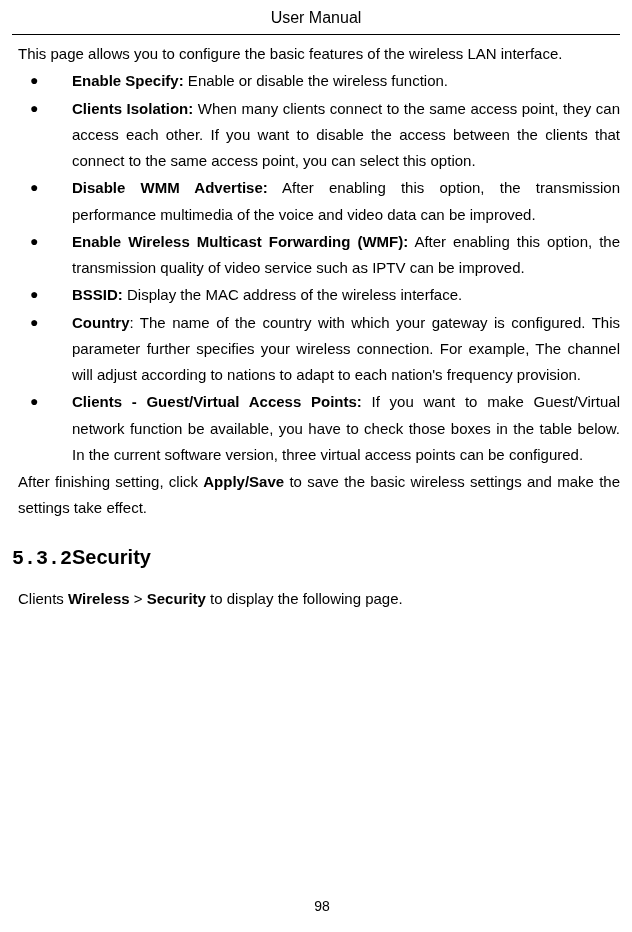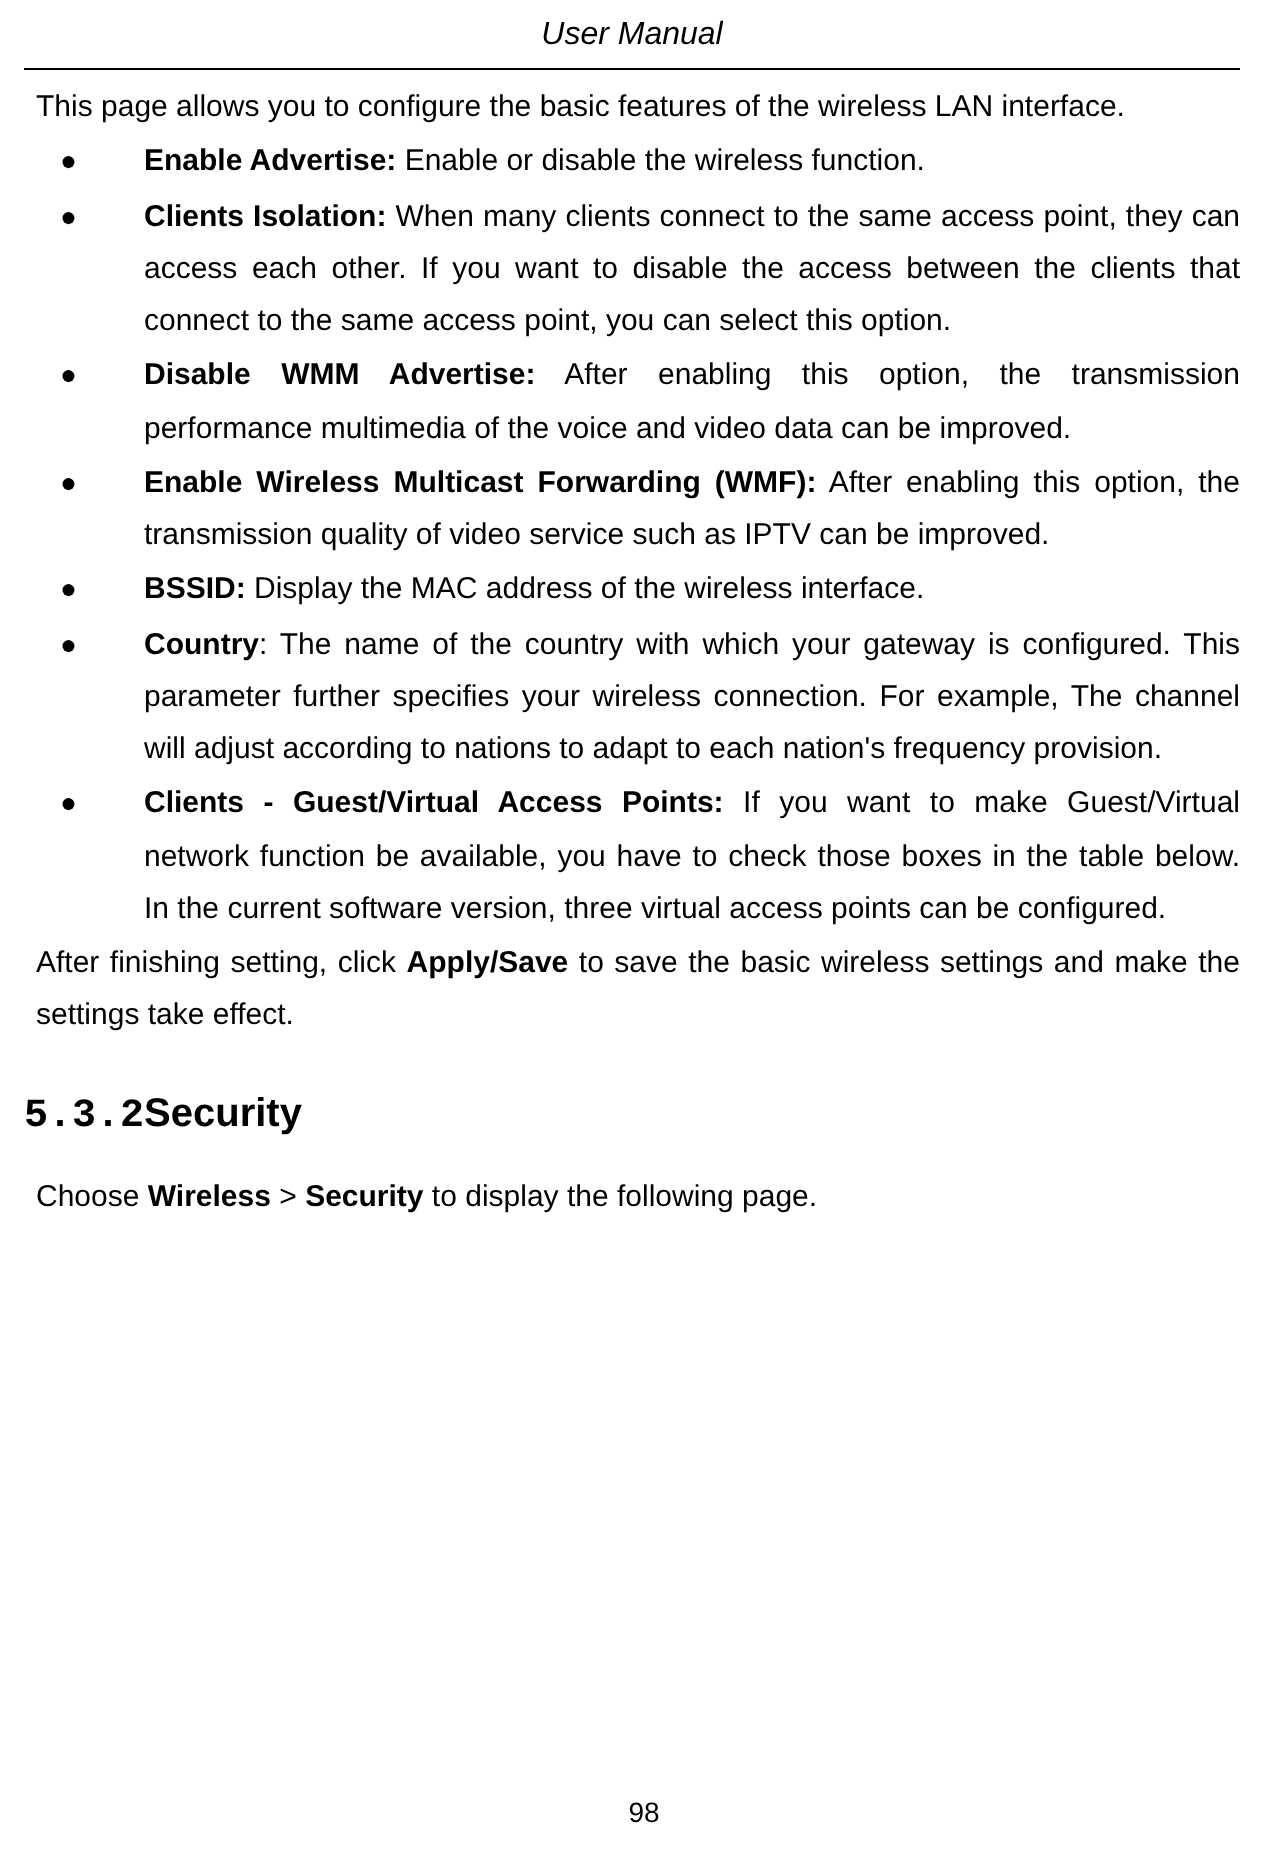--- a/index.html
+++ b/index.html
@@ -17,21 +17,20 @@
       line-height: 1.75;
       padding: 0 12px;
       position: relative;
     }
     .header {
       text-align: center;
       font-size: 16px;
       border-bottom: 1.5px solid #000;
       padding: 4px 0 2px 0;
       margin-bottom: 6px;
-      font-style: italic;
     }
     .intro {
       padding-left: 6px;
       margin-bottom: 1px;
     }
     ul.bullets {
       list-style: none;
       padding-left: 6px;
     }
     ul.bullets li {
@@ -83,34 +82,34 @@
     }
   </style>
 </head>
 <body>
 
 <div class="header">User Manual</div>
 
 <div class="intro">This page allows you to configure the basic features of the wireless LAN interface.</div>
 
 <ul class="bullets">
-  <li><span class="term">Enable Advertise:</span><span> Enable or disable the wireless function.</span></li>
+  <li><span class="term">Enable Specify:</span><span> Enable or disable the wireless function.</span></li>
   <li><span class="term">Clients Isolation:</span><span> When many clients connect to the same access point, they can access each other. If you want to disable the access between the clients that connect to the same access point, you can select this option.</span></li>
   <li><span class="term">Disable WMM Advertise:</span><span> After enabling this option, the transmission performance multimedia of the voice and video data can be improved.</span></li>
   <li><span class="term">Enable Wireless Multicast Forwarding (WMF):</span><span> After enabling this option, the transmission quality of video service such as IPTV can be improved.</span></li>
   <li><span class="term">BSSID:</span><span> Display the MAC address of the wireless interface.</span></li>
   <li><span class="term">Country</span><span>: The name of the country with which your gateway is configured. This parameter further specifies your wireless connection. For example, The channel will adjust according to nations to adapt to each nation's frequency provision.</span></li>
   <li><span class="term">Clients - Guest/Virtual Access Points:</span><span> If you want to make Guest/Virtual network function be available, you have to check those boxes in the table below. In the current software version, three virtual access points can be configured.</span></li>
 </ul>
 
 <div class="closing">
   <span>After finishing setting, click </span><span class="bold">Apply/Save</span><span> to save the basic wireless settings and make the settings take effect.</span>
 </div>
 
 <div class="section-heading">
   <span class="num">5.3.2</span><span>Security</span>
 </div>
 
 <div class="section-body">
-  <span>Choose </span><span class="bold">Wireless</span><span> &gt; </span><span class="bold">Security</span><span> to display the following page.</span>
+  <span>Clients </span><span class="bold">Wireless</span><span> &gt; </span><span class="bold">Security</span><span> to display the following page.</span>
 </div>
 
 <div class="page-number">98</div>
 
 </body></html>

